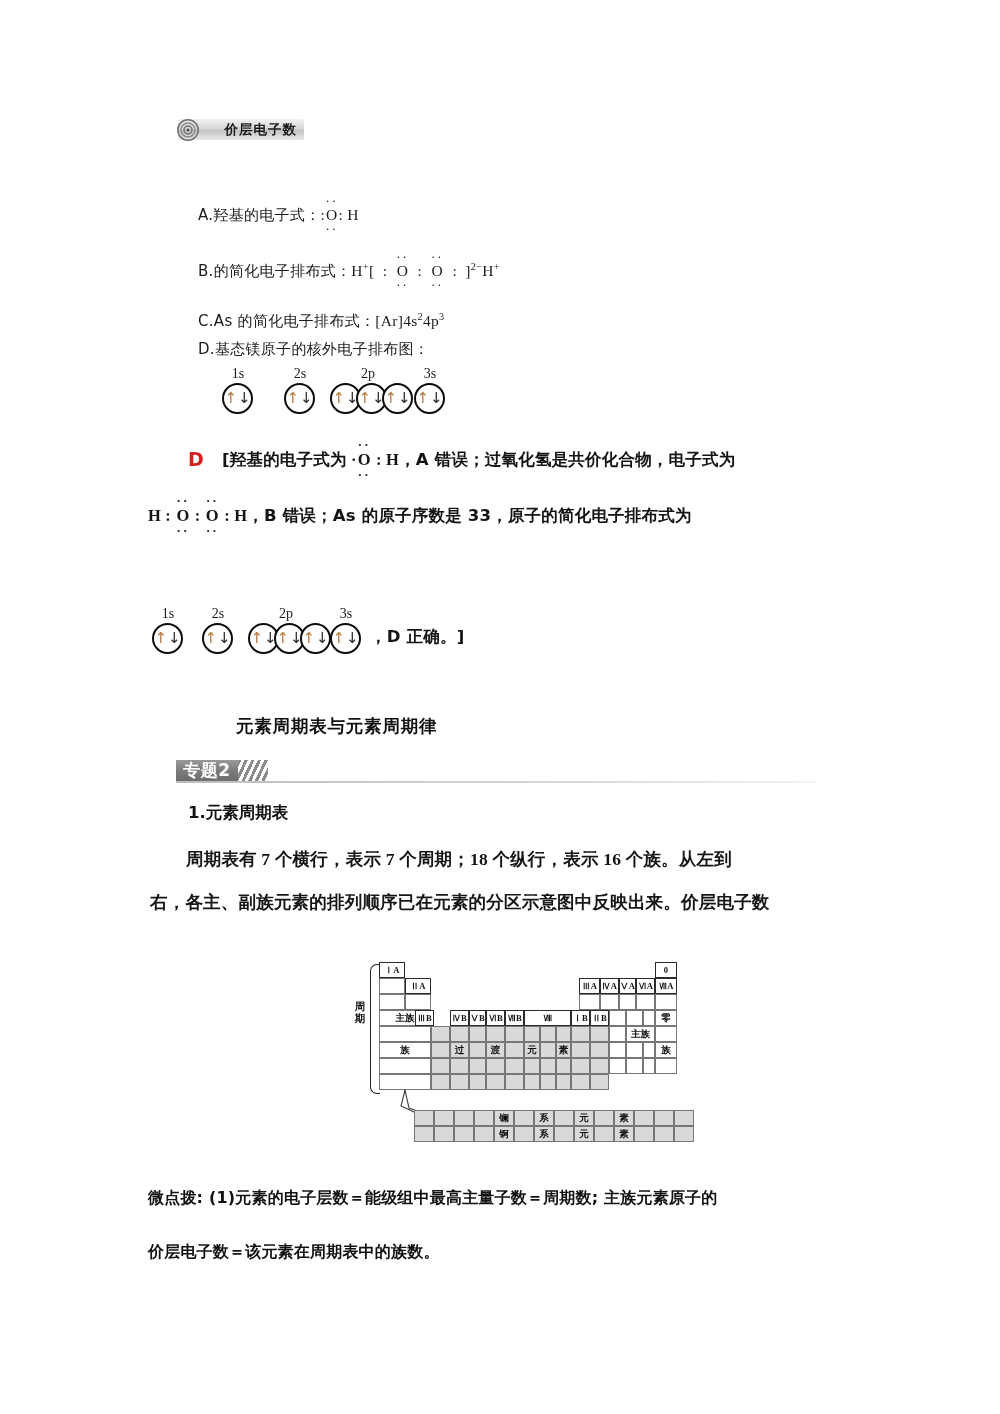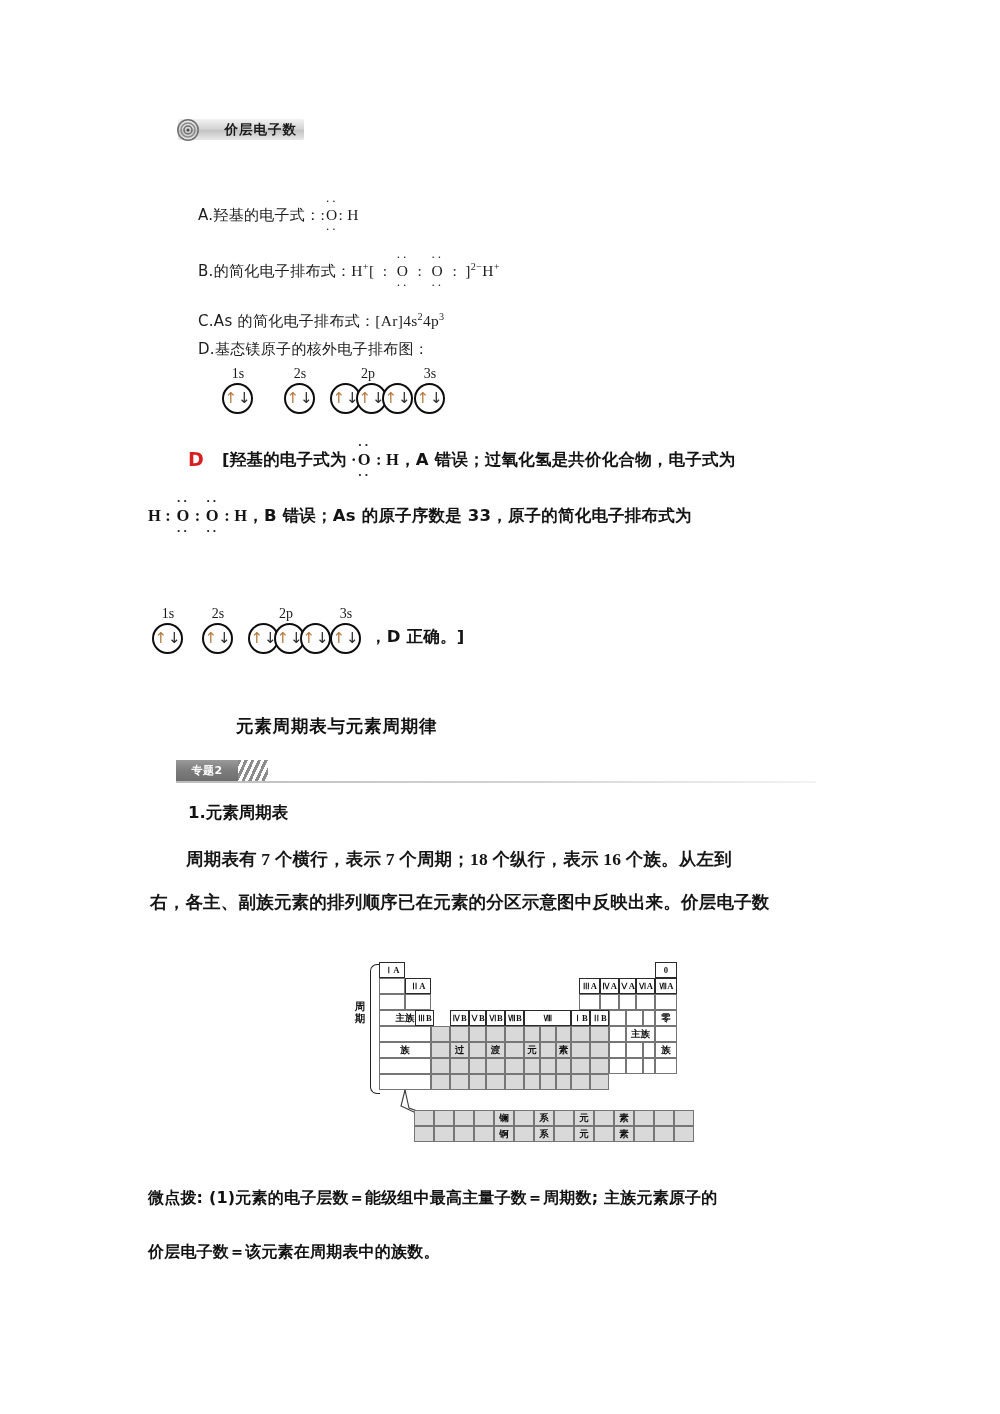--- a/index.html
+++ b/index.html
@@ -183,21 +183,21 @@
     width: 62px;
     height: 21px;
     background: linear-gradient(to bottom, #9a9a9a 0%, #7c7c7c 50%, #6e6e6e 100%);
     display: flex;
     align-items: center;
     justify-content: center;
     box-sizing: border-box;
   }
   .topic-tag span {
     font-family: "DejaVu Sans", sans-serif;
-    font-size: 11px;
+    font-size: 17px;
     font-weight: 700;
     color: #ffffff;
     letter-spacing: 0.5px;
   }
   .tag-slashes {
     position: absolute;
     left: 238px;
     top: 760px;
     width: 30px;
     height: 21px;

